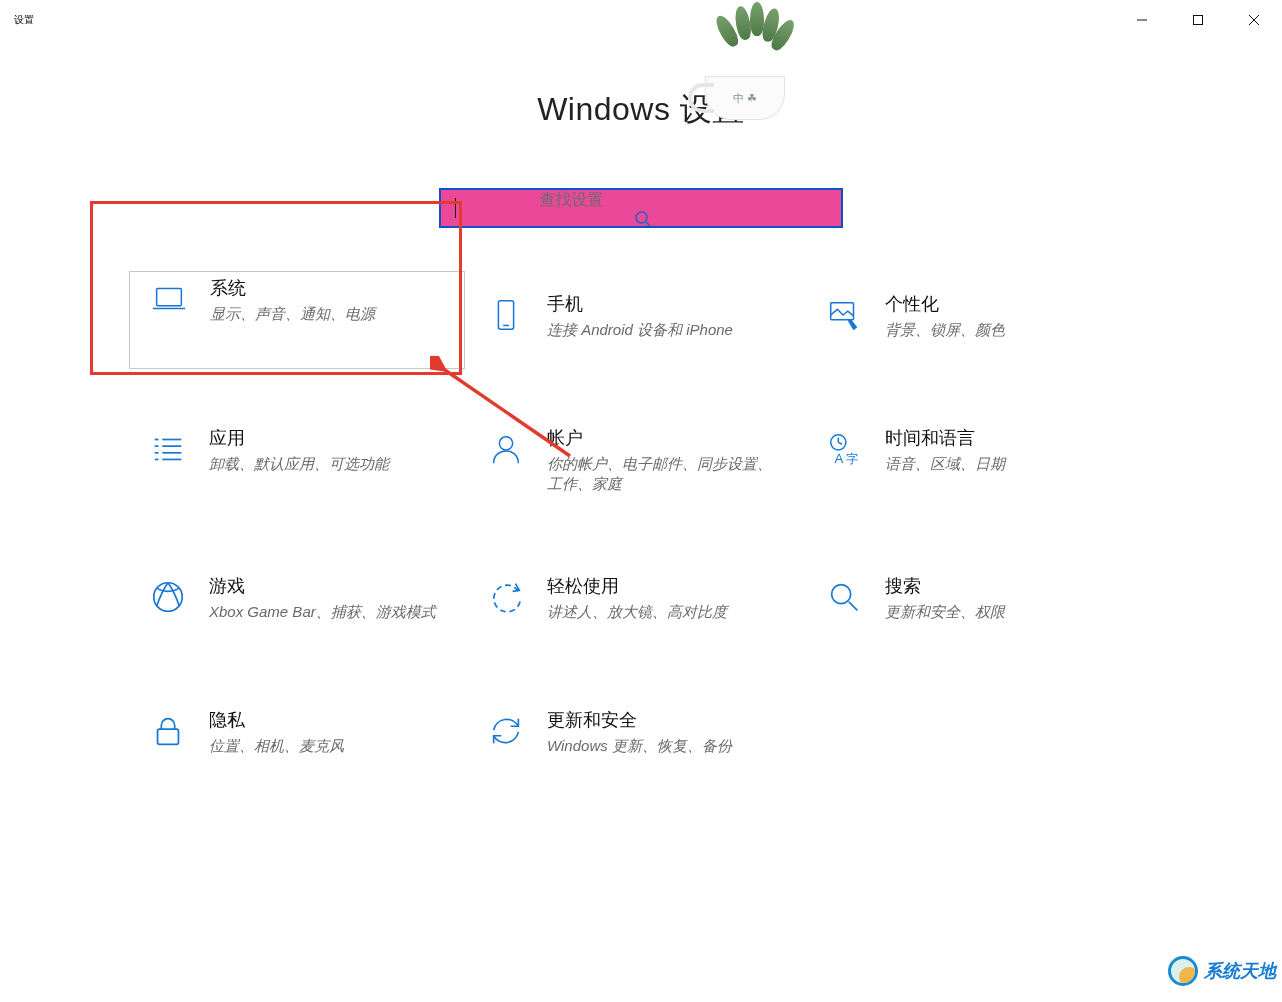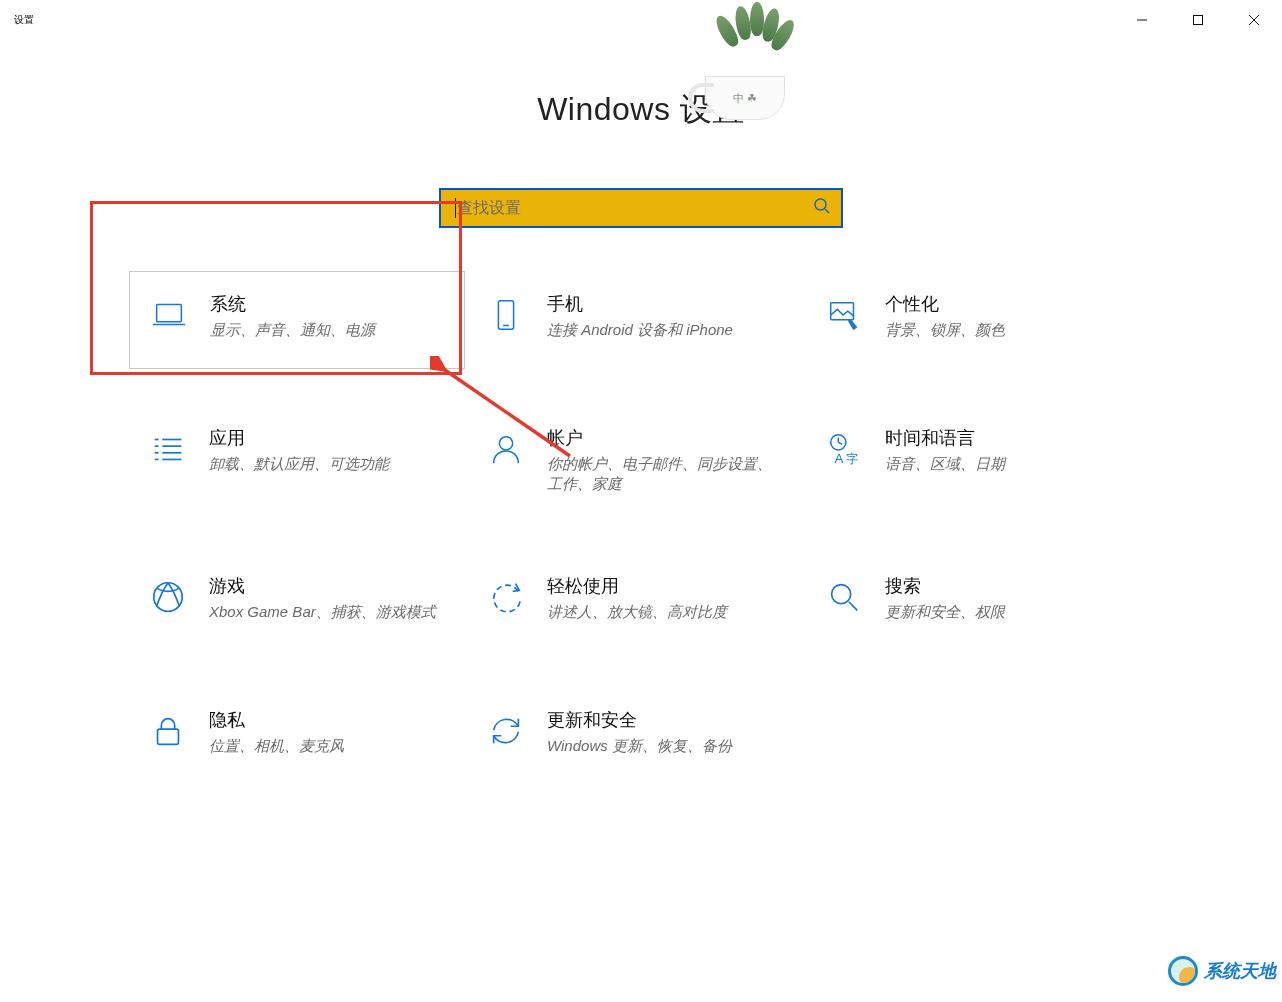--- a/index.html
+++ b/index.html
@@ -51,21 +51,22 @@
     margin-top: 56px;
   }
   .searchbox {
     width: 404px;
     height: 40px;
     border: 2px solid #0a52c6;
     display: flex;
     align-items: center;
     padding: 0 10px 0 14px;
     position: relative;
-    background: #eab308;
+    background: #ec4899;
+    flex-direction: column;
   }
   .searchbox input {
     flex: 1;
     border: none;
     outline: none;
     font-size: 16px;
     background: transparent;
     color: #333;
   }
   .searchbox input::placeholder {
@@ -94,21 +95,21 @@
   }
   .tile {
     display: flex;
     align-items: flex-start;
     gap: 20px;
     padding: 6px 8px 6px 6px;
     min-height: 64px;
   }
   .tile.hovered {
     border: 1px solid #c7c7c7;
-    padding: 22px 8px 22px 18px;
+    padding: 6px 8px 22px 18px;
     margin: -17px 0 -17px -12px;
   }
   .tile .icon-slot {
     width: 42px;
     height: 42px;
     color: #1777d6;
     display: flex;
     align-items: center;
     justify-content: center;
     flex-shrink: 0;

